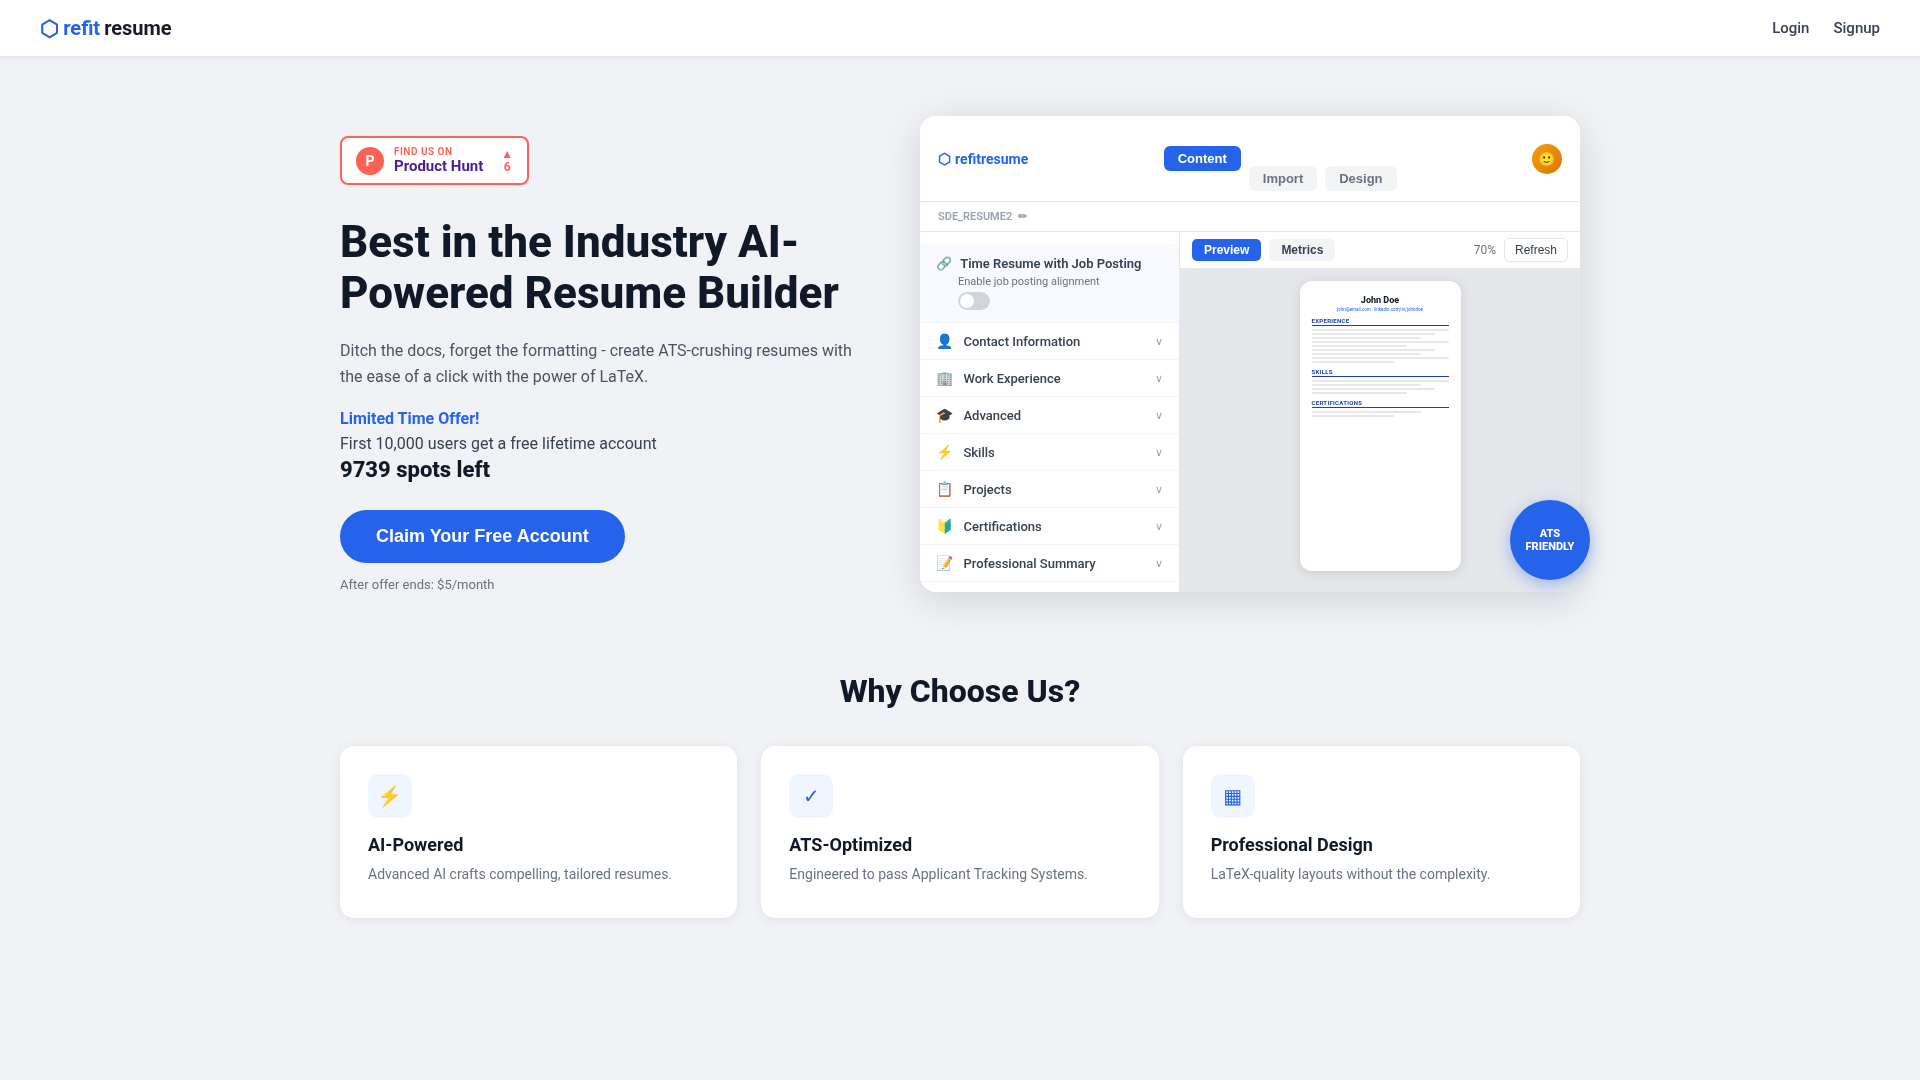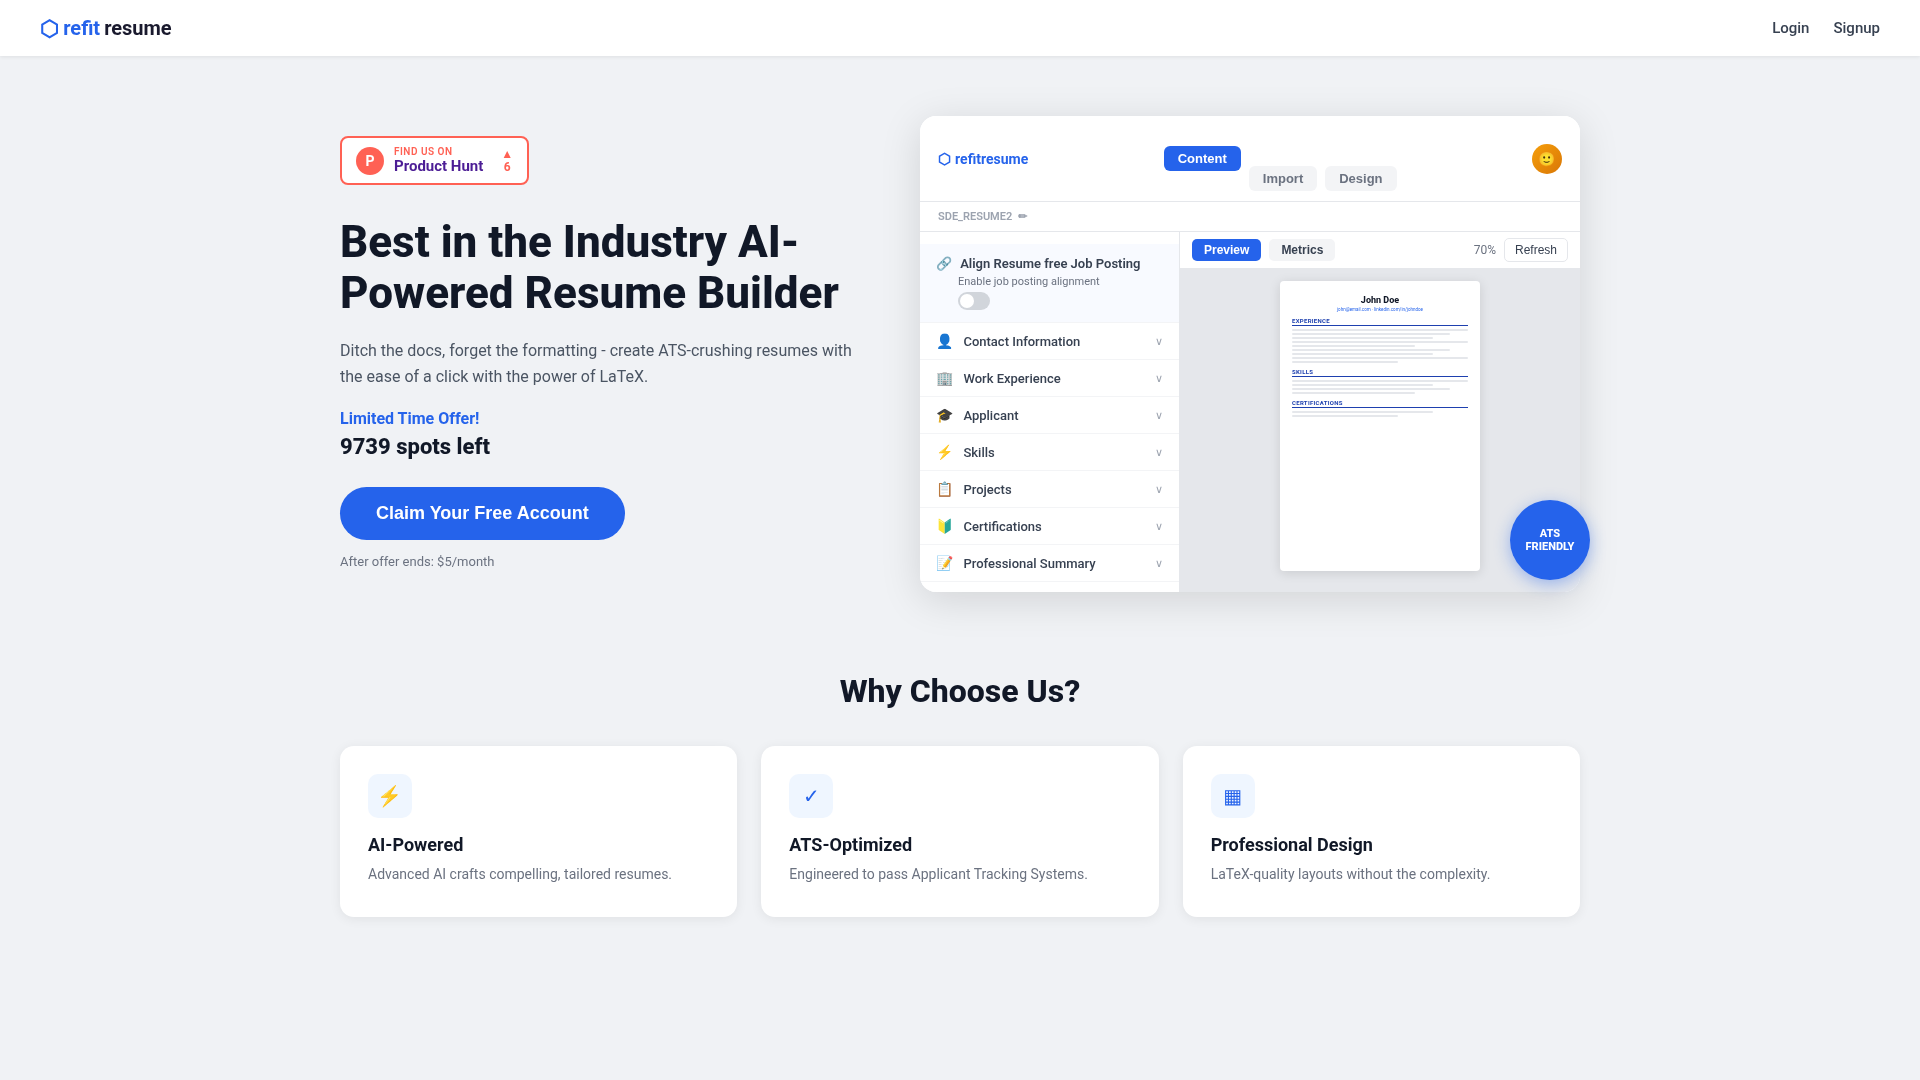--- a/index.html
+++ b/index.html
@@ -65,21 +65,21 @@
 
     
     .right-panel { flex: 1; background: #e5e7eb; display: flex; flex-direction: column; }
     .right-panel-toolbar { background: #fff; border-bottom: 1px solid #e5e7eb; padding: 6px 12px; display: flex; align-items: center; justify-content: space-between; }
     .toolbar-left { display: flex; align-items: center; gap: 8px; font-size: 12px; color: #6b7280; }
     .toolbar-preview-btn { background: #2563eb; color: #fff; border: none; border-radius: 5px; padding: 4px 12px; font-size: 12px; font-weight: 600; cursor: pointer; display: flex; align-items: center; gap: 4px; }
     .toolbar-metrics-btn { background: #f3f4f6; color: #374151; border: none; border-radius: 5px; padding: 4px 12px; font-size: 12px; font-weight: 600; cursor: pointer; }
     .toolbar-refresh-btn { background: #fff; color: #374151; border: 1px solid #e5e7eb; border-radius: 5px; padding: 4px 10px; font-size: 12px; cursor: pointer; display: flex; align-items: center; gap: 4px; }
     .toolbar-right { display: flex; align-items: center; gap: 8px; }
     .resume-canvas { flex: 1; display: flex; align-items: flex-start; justify-content: center; padding: 12px; overflow: auto; }
-    .resume-page { background: #fff; width: 200px; min-height: 290px; border-radius: 4px; box-shadow: 0 2px 12px rgba(0,0,0,0.12); padding: 14px 12px; font-size: 5px; }
+    .resume-page { background: #fff; width: 161px; min-height: 290px; border-radius: 12px; box-shadow: 0 2px 12px rgba(0,0,0,0.12); padding: 14px 12px; font-size: 5px; }
     .resume-name { text-align: center; font-size: 9px; font-weight: 800; color: #111827; margin-bottom: 2px; }
     .resume-contact { text-align: center; font-size: 4.5px; color: #2563eb; margin-bottom: 4px; }
     .resume-section-title { font-size: 6px; font-weight: 700; color: #1e40af; border-bottom: 0.5px solid #1e40af; padding-bottom: 1px; margin-bottom: 3px; margin-top: 5px; text-transform: uppercase; letter-spacing: 0.3px; }
     .resume-line { background: #e5e7eb; height: 2px; border-radius: 1px; margin-bottom: 2px; }
     .resume-line.w100 { width: 100%; }
     .resume-line.w80 { width: 80%; }
     .resume-line.w90 { width: 90%; }
     .resume-line.w60 { width: 60%; }
     .resume-line.w70 { width: 70%; }
 
@@ -122,20 +122,21 @@
       <div class="ph-arrow">
         <span class="ph-arrow-up">▲</span>
         <span class="ph-count">6</span>
       </div>
     </div>
 
     <h1 class="hero-title">Best in the Industry AI-Powered Resume Builder</h1>
     <p class="hero-desc">Ditch the docs, forget the formatting - create ATS-crushing resumes with the ease of a click with the power of LaTeX.</p>
 
     <p class="limited-offer">Limited Time Offer!</p>
+    <p class="spots-text">First 10,000 users get a free lifetime account</p>
     <p class="spots-count">9739 spots left</p>
 
     <button class="cta-btn">Claim Your Free Account</button>
     <p class="after-offer">After offer ends: $5/month</p>
   </div>
 
   <div class="hero-right">
     <div class="app-preview">
 
       <div class="app-header">
@@ -156,21 +157,21 @@
         <span>✏</span>
       </div>
 
       <div class="app-body">
 
         <div class="left-panel">
 
           <div class="panel-item special">
             <div class="panel-special-title">
               <span>🔗</span>
-              <span>Align Resume free Job Posting</span>
+              <span>Time Resume with Job Posting</span>
             </div>
             <div class="panel-special-sub">Enable job posting alignment</div>
             <div class="toggle">
               <div class="toggle-knob"></div>
             </div>
           </div>
 
           <div class="panel-item">
             <div class="panel-item-left">
               <span class="panel-item-icon">👤</span>
@@ -183,21 +184,21 @@
             <div class="panel-item-left">
               <span class="panel-item-icon">🏢</span>
               <span>Work Experience</span>
             </div>
             <span class="panel-item-chevron">∨</span>
           </div>
 
           <div class="panel-item">
             <div class="panel-item-left">
               <span class="panel-item-icon">🎓</span>
-              <span>Applicant</span>
+              <span>Advanced</span>
             </div>
             <span class="panel-item-chevron">∨</span>
           </div>
 
           <div class="panel-item">
             <div class="panel-item-left">
               <span class="panel-item-icon">⚡</span>
               <span>Skills</span>
             </div>
             <span class="panel-item-chevron">∨</span>

